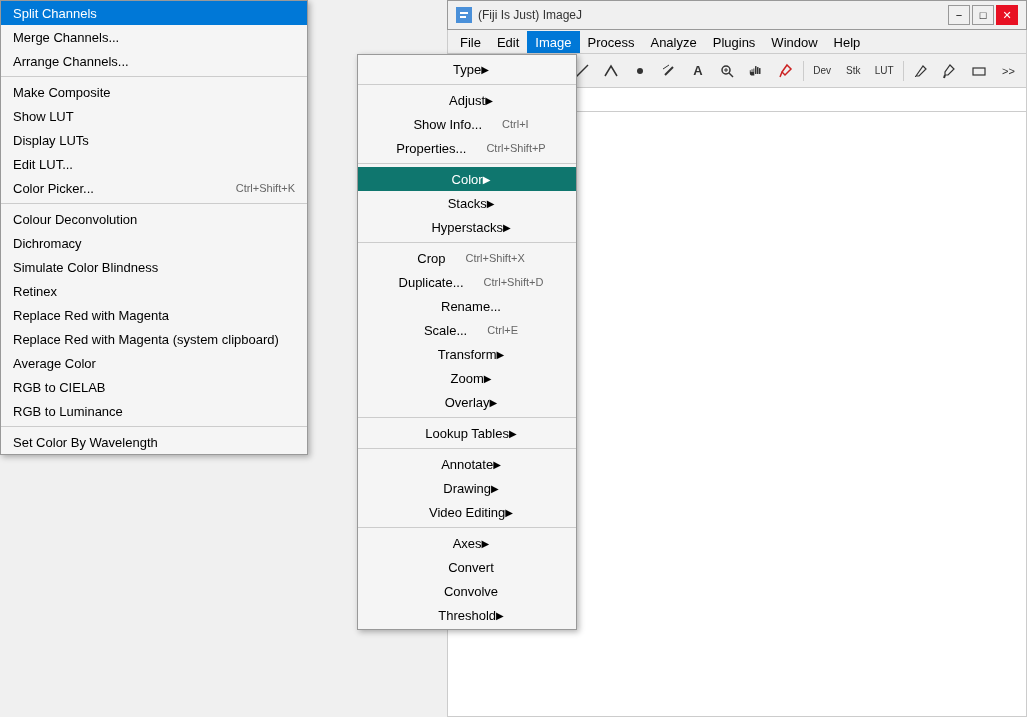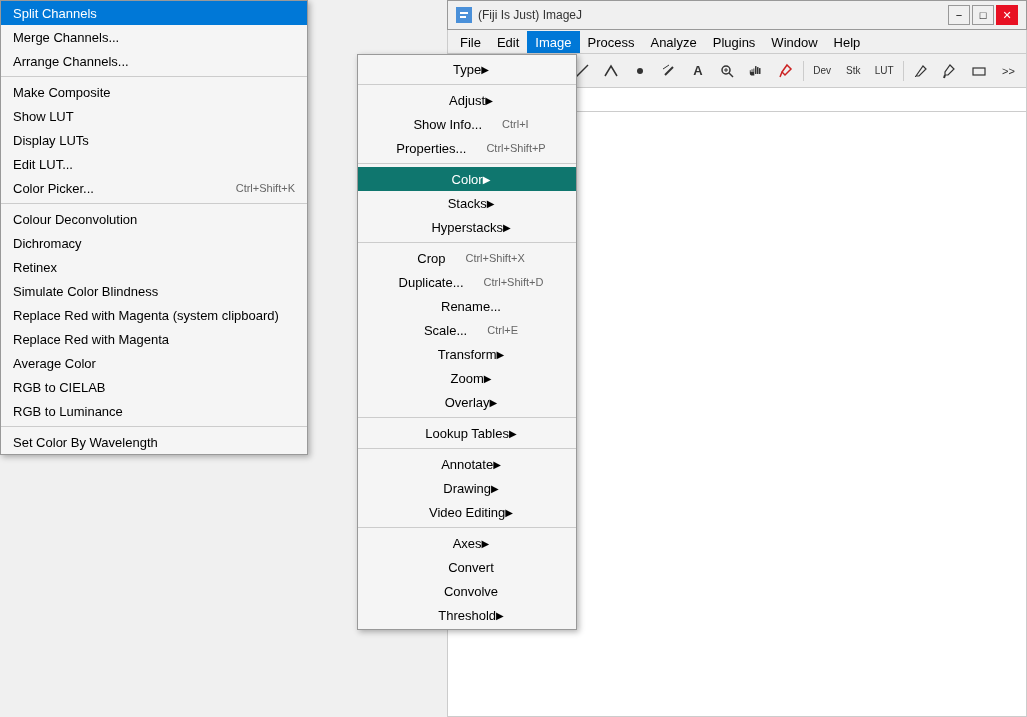--- a/index.html
+++ b/index.html
@@ -497,36 +497,36 @@
 
   <div class="color-sub-item">
     <span>Colour Deconvolution</span>
   </div>
 
   <div class="color-sub-item">
     <span>Dichromacy</span>
   </div>
 
   <div class="color-sub-item">
+    <span>Simulate Color Blindness</span>
+  </div>
+
+  <div class="color-sub-item">
     <span>Retinex</span>
   </div>
 
   <div class="color-sub-item">
-    <span>Simulate Color Blindness</span>
+    <span>Replace Red with Magenta</span>
   </div>
 
   <div class="color-sub-item">
     <span>Replace Red with Magenta (system clipboard)</span>
   </div>
 
   <div class="color-sub-item">
-    <span>Replace Red with Magenta</span>
-  </div>
-
-  <div class="color-sub-item">
     <span>Average Color</span>
   </div>
 
   <div class="color-sub-item">
     <span>RGB to CIELAB</span>
   </div>
 
   <div class="color-sub-item">
     <span>RGB to Luminance</span>
   </div>

